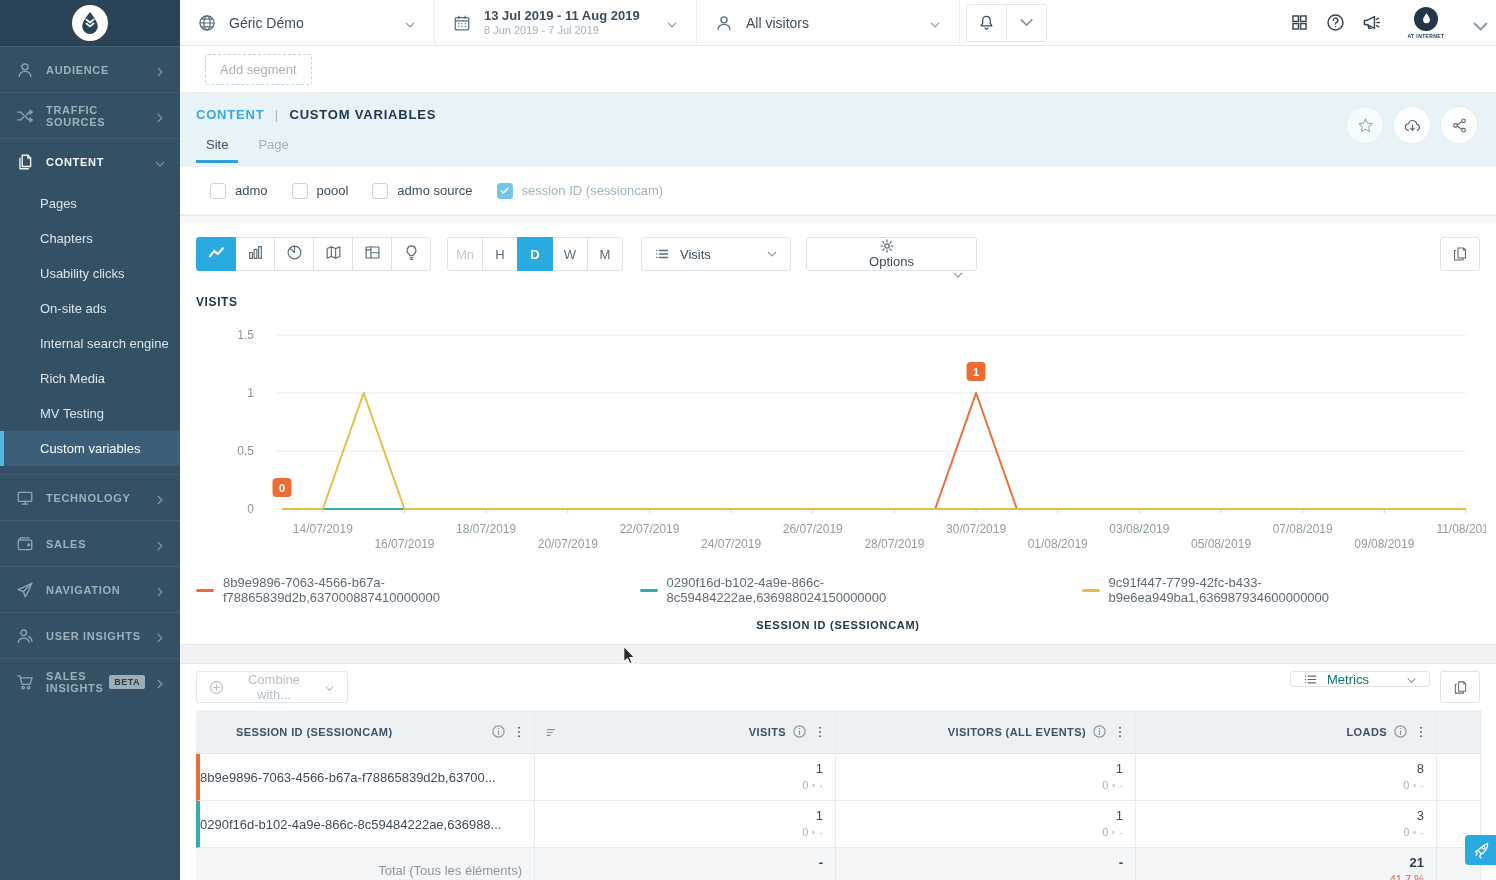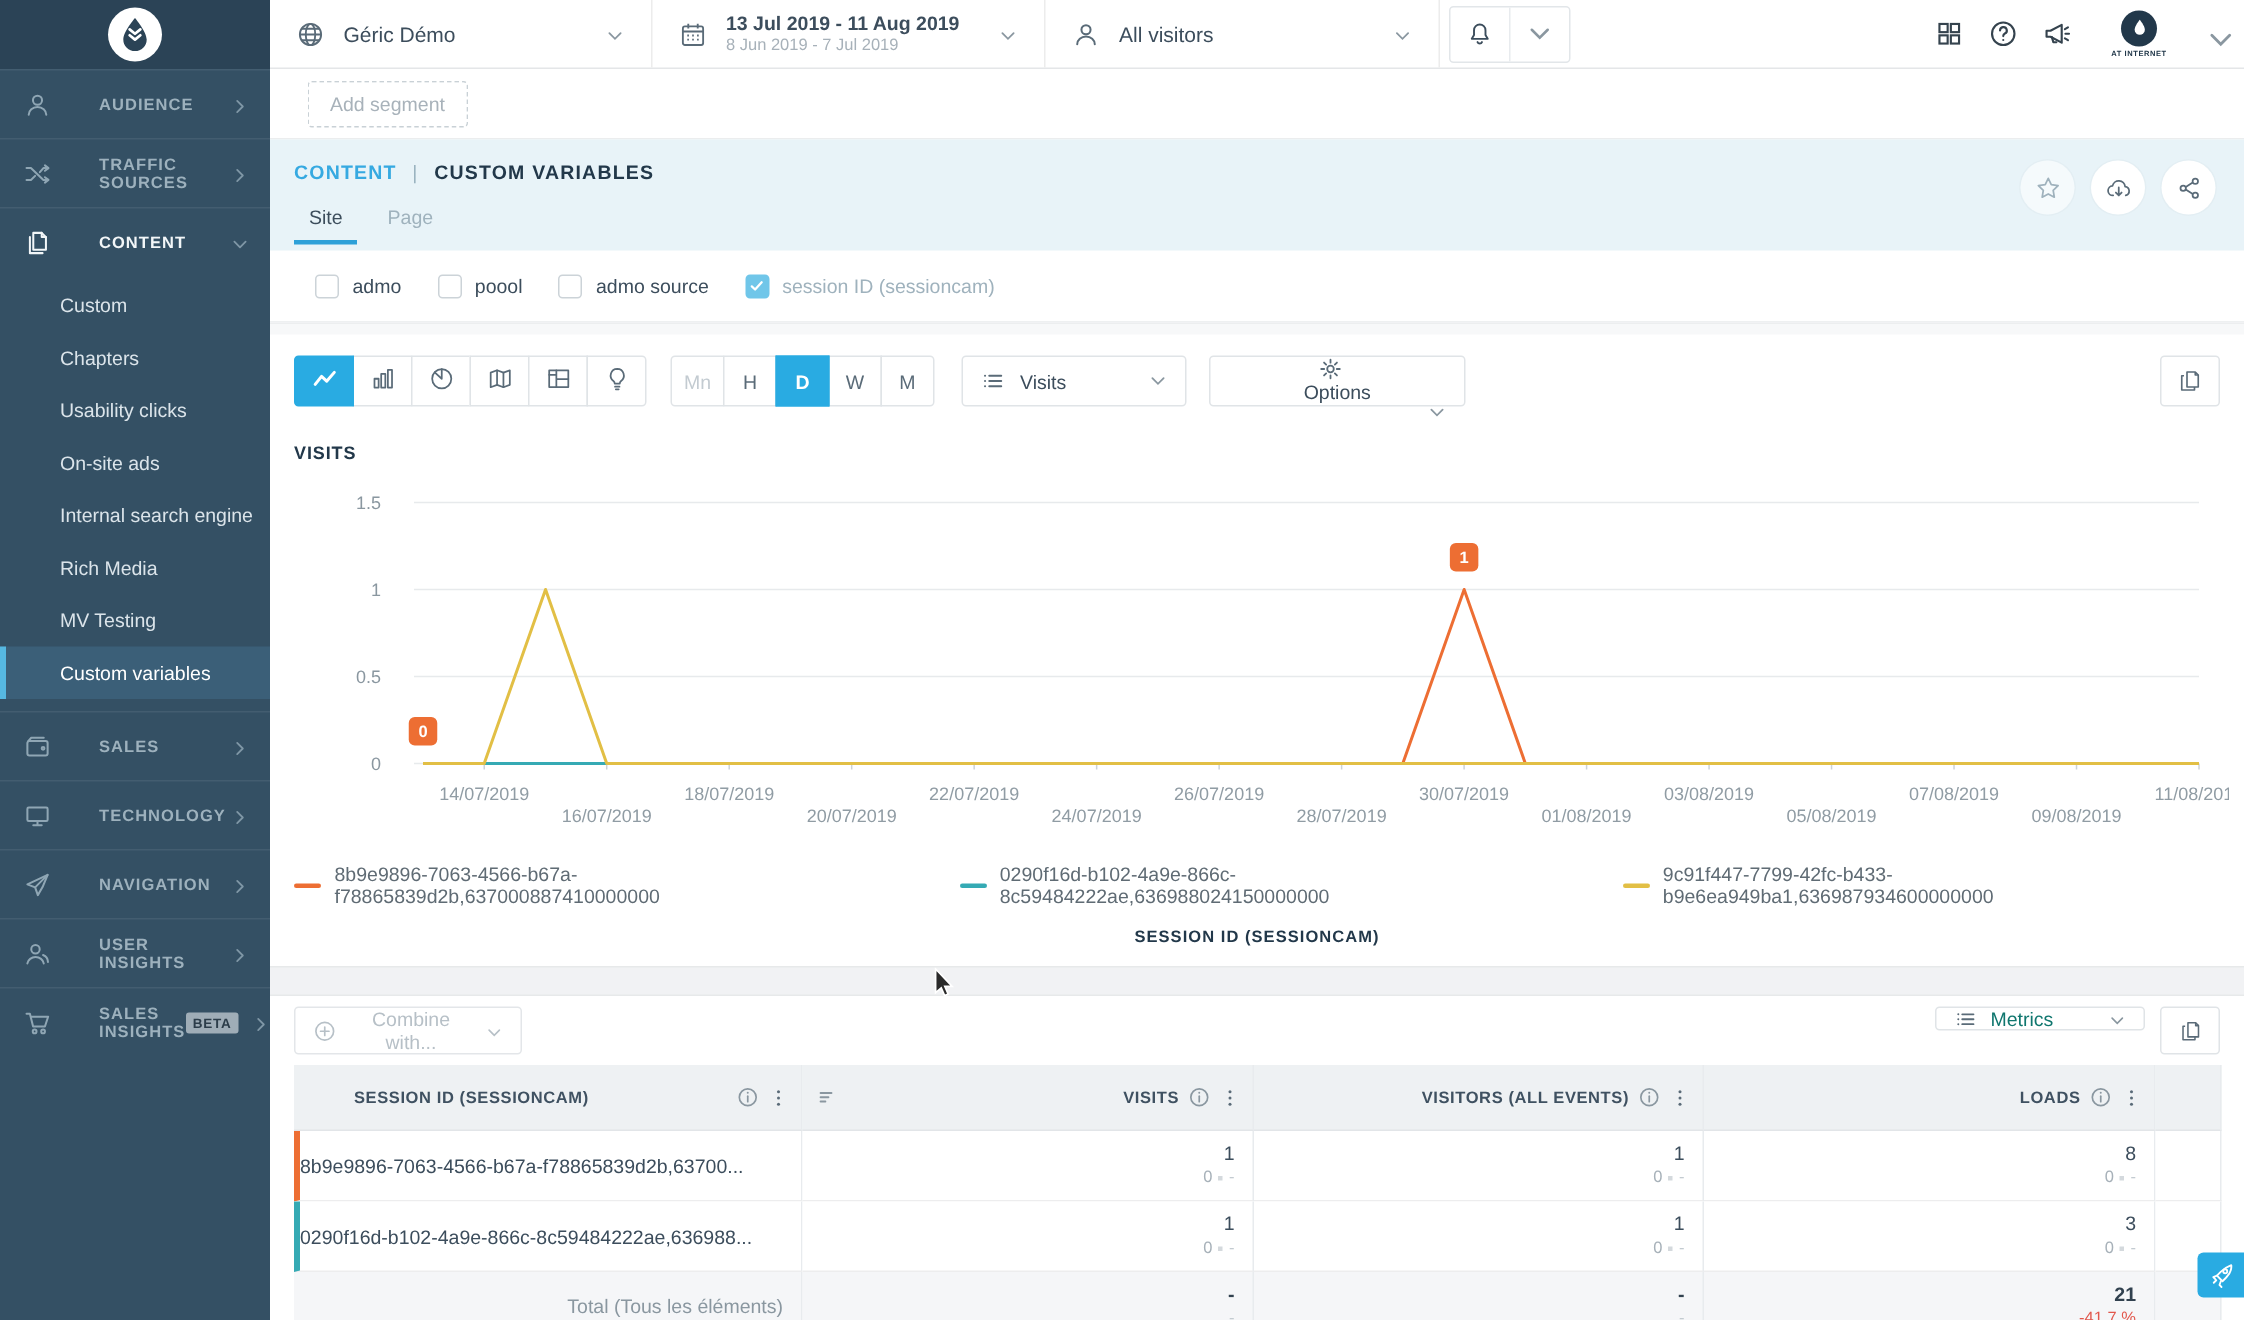--- a/index.html
+++ b/index.html
@@ -8,21 +8,21 @@
   .app { position:relative; width:1496px; height:880px; }
 
   
   .sidebar { position:absolute; left:0; top:0; width:180px; height:880px; background:#345064; }
   .logo-block { height:46px; background:#2b4356; display:flex; align-items:center; justify-content:center; }
   .logo-circle { width:36px; height:36px; border-radius:50%; background:#fff; display:flex; align-items:center; justify-content:center; }
   .logo-circle svg { width:26px; height:26px; }
   .nav-item { height:46px; display:flex; align-items:center; padding:0 14px 0 16px; border-top:1px solid rgba(255,255,255,.08); cursor:pointer; }
   .nav-item .nico { width:18px; height:18px; color:#8fa6b4; margin-right:12px; flex:none; }
   .nav-item .nico svg { width:18px; height:18px; }
-  .nav-item .nlabel { flex:1; font-size:11px; font-weight:bold; letter-spacing:.7px; color:#9db1bd;margin-left:20px; }
+  .nav-item .nlabel { flex:1; font-size:11px; font-weight:bold; letter-spacing:.7px; color:#9db1bd; }
   .nav-item.expanded .nlabel, .nav-item.expanded .nico { color:#f2f6f8; }
   .nav-item .chev { width:12px; height:12px; color:#7f97a6; }
   .nav-item .chev svg { width:12px; height:12px; }
   .beta-badge { background:#9fadb7; color:#2c3d4a; font-size:9px; font-weight:bold; letter-spacing:.5px; border-radius:2px; padding:2px 5px; margin-right:9px; }
   .subnav { padding:2px 0 8px 0; }
   .sub-item { height:35px; display:flex; align-items:center; padding-left:40px; font-size:13px; color:#dbe4ea; cursor:pointer; }
   .sub-item.selected { background:#3b5f78; border-left:4px solid #56b8e1; padding-left:36px; color:#fff; }
 
   
   .main { position:absolute; left:180px; top:0; width:1316px; height:880px; background:#fff; }
@@ -195,47 +195,47 @@
               <path d="M5.5 2h5L13 4.5V12H5.5z"></path>
               <path d="M10.5 2v2.5H13M3.5 4.5V14H11"></path>
             </svg></span>
       <span class="nlabel">CONTENT</span>
 
       <span class="chev"><svg viewBox="0 0 16 16" fill="none" stroke="currentColor" stroke-linecap="round" stroke-linejoin="round" stroke-width="1.6">
               <path d="M3 5.5l5 5 5-5"></path>
             </svg></span>
     </div>
         <div class="subnav">
-          <div class="sub-item ">Custom</div>
+          <div class="sub-item ">Pages</div>
           <div class="sub-item ">Chapters</div>
           <div class="sub-item ">Usability clicks</div>
           <div class="sub-item ">On-site ads</div>
           <div class="sub-item ">Internal search engine</div>
           <div class="sub-item ">Rich Media</div>
           <div class="sub-item ">MV Testing</div>
           <div class="sub-item selected">Custom variables</div>
         </div>
         <div class="nav-item ">
       <span class="nico"><svg viewBox="0 0 16 16" fill="none" stroke="currentColor" stroke-linecap="round" stroke-linejoin="round" stroke-width="1.2">
+              <rect x="2" y="3" width="12" height="8" rx="0.8"></rect>
+              <path d="M8 11v2.5M5.5 13.5h5"></path>
+            </svg></span>
+      <span class="nlabel">TECHNOLOGY</span>
+
+      <span class="chev"><svg viewBox="0 0 16 16" fill="none" stroke="currentColor" stroke-linecap="round" stroke-linejoin="round" stroke-width="1.6">
+              <path d="M5.5 3l5 5-5 5"></path>
+            </svg></span>
+    </div>
+        <div class="nav-item ">
+      <span class="nico"><svg viewBox="0 0 16 16" fill="none" stroke="currentColor" stroke-linecap="round" stroke-linejoin="round" stroke-width="1.2">
               <rect x="2" y="4.5" width="12" height="8.5" rx="1.2"></rect>
               <path d="M2.5 4.5l1.8-2h7.4"></path>
               <circle cx="11.3" cy="8.8" r="0.8"></circle>
             </svg></span>
       <span class="nlabel">SALES</span>
-
-      <span class="chev"><svg viewBox="0 0 16 16" fill="none" stroke="currentColor" stroke-linecap="round" stroke-linejoin="round" stroke-width="1.6">
-              <path d="M5.5 3l5 5-5 5"></path>
-            </svg></span>
-    </div>
-        <div class="nav-item ">
-      <span class="nico"><svg viewBox="0 0 16 16" fill="none" stroke="currentColor" stroke-linecap="round" stroke-linejoin="round" stroke-width="1.2">
-              <rect x="2" y="3" width="12" height="8" rx="0.8"></rect>
-              <path d="M8 11v2.5M5.5 13.5h5"></path>
-            </svg></span>
-      <span class="nlabel">TECHNOLOGY</span>
 
       <span class="chev"><svg viewBox="0 0 16 16" fill="none" stroke="currentColor" stroke-linecap="round" stroke-linejoin="round" stroke-width="1.6">
               <path d="M5.5 3l5 5-5 5"></path>
             </svg></span>
     </div>
         <div class="nav-item ">
       <span class="nico"><svg viewBox="0 0 16 16" fill="none" stroke="currentColor" stroke-linecap="round" stroke-linejoin="round" stroke-width="1.2">
               <path d="M14 2 2 7.6l4.6 1.8L8.2 14 11 9.2z"></path>
               <path d="M14 2 6.6 9.4"></path>
             </svg></span>

